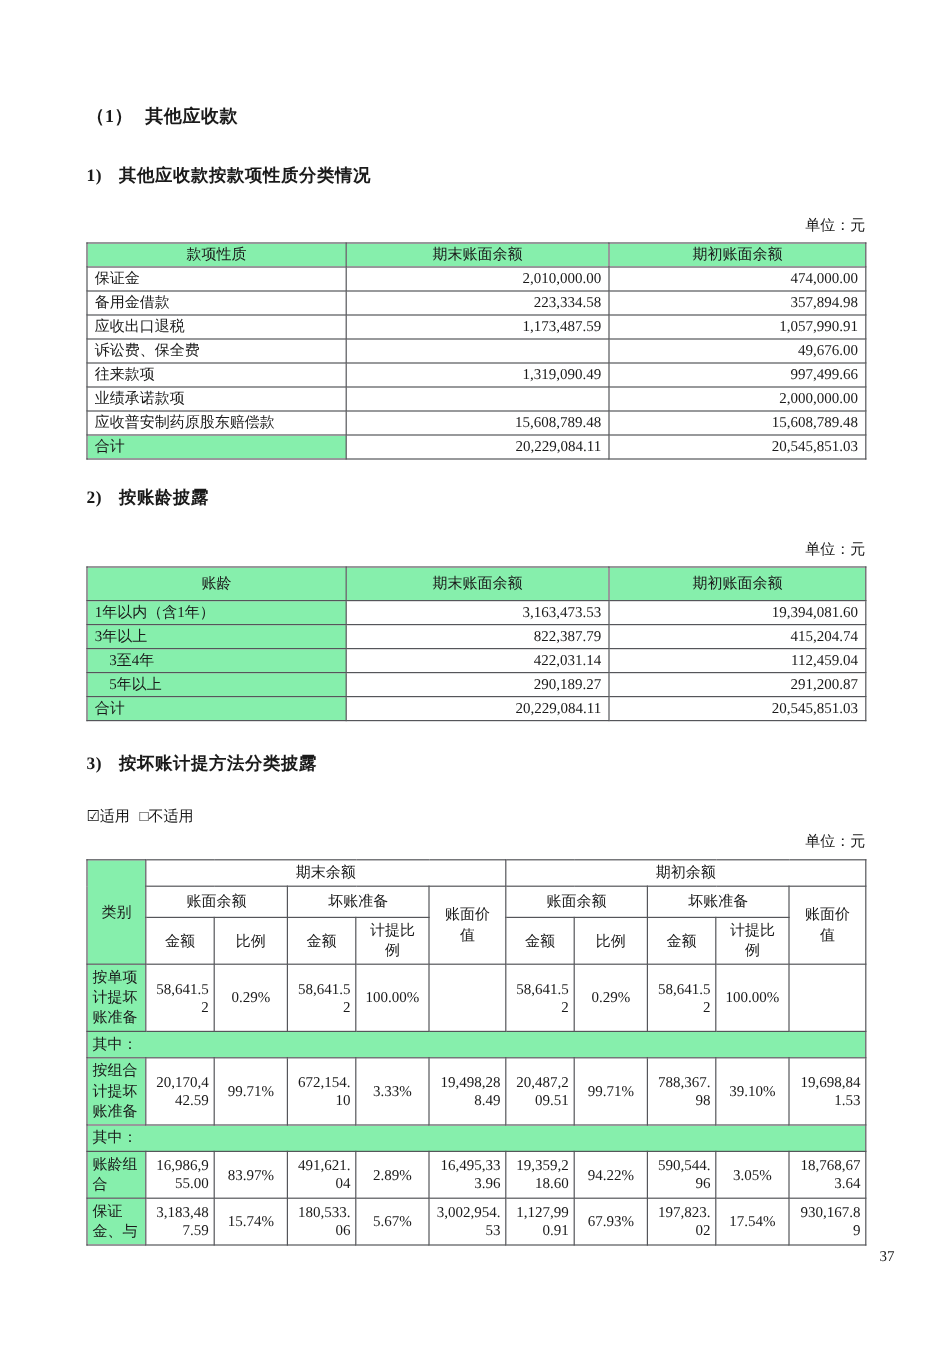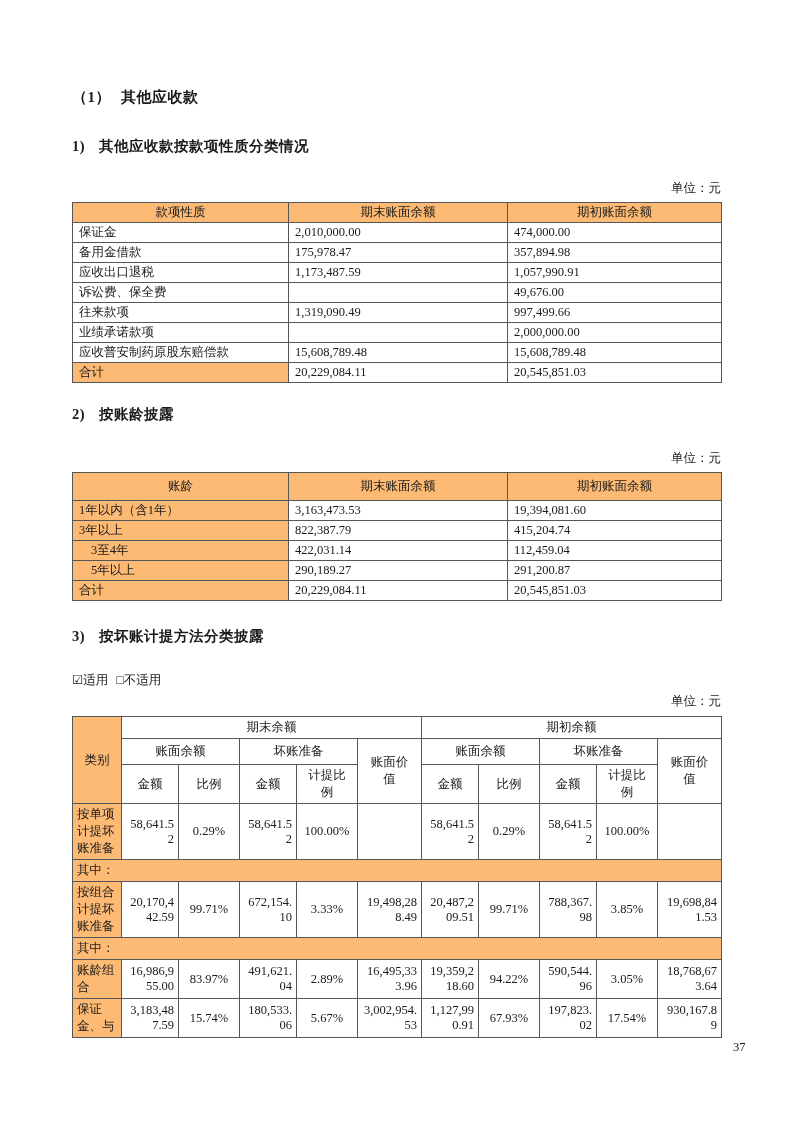--- a/index.html
+++ b/index.html
@@ -19,23 +19,23 @@
   .unit{text-align:right;font-size:12.5px;}
   .unit-1{margin-top:24px;}
   .unit-2{margin-top:26px;}
   .unit-3{margin-top:4px;}
   .checkline{margin-top:26px;font-size:12.5px;}
   .checkline .gap{display:inline-block;width:8px;}
   table{border-collapse:collapse;table-layout:fixed;width:649px;font-size:12.5px;}
   .t-simple{margin-top:5px;}
   .t3{margin-top:6px;font-size:12.5px;}
   td{border:1px solid #55565a;padding:1px 6px;overflow:hidden;vertical-align:middle;}
-  .gray{background:#fdba74;}
+  .gray{background:#86efac;}
   .c{text-align:center;}
-  .r{text-align:left;}
+  .r{text-align:right;}
   .l{text-align:left;}
   .t-simple tr{height:17px;}
   .t-simple tr.hdr{height:19px;}
   .t2 tr{height:20px;}
   .t2 tr.hdr{height:28px;}
   .indent{padding-left:18px;}
   .t3 td{padding:2px 4px;}
   .t3 .num{word-break:break-all;text-align:right;}
   .t3 tr.hr1{height:20px;}
   .t3 tr.hr2{height:26px;}
@@ -74,21 +74,21 @@
       <td class="c gray">期末账面余额</td>
       <td class="c gray">期初账面余额</td>
     </tr>
     <tr>
       <td class="l">保证金</td>
       <td class="r">2,010,000.00</td>
       <td class="r">474,000.00</td>
     </tr>
     <tr>
       <td class="l">备用金借款</td>
-      <td class="r">175,978.47</td>
+      <td class="r">223,334.58</td>
       <td class="r">357,894.98</td>
     </tr>
     <tr>
       <td class="l">应收出口退税</td>
       <td class="r">1,173,487.59</td>
       <td class="r">1,057,990.91</td>
     </tr>
     <tr>
       <td class="l">诉讼费、保全费</td>
       <td class="r"></td>
@@ -230,21 +230,21 @@
     <tr class="big">
       <td class="l gray"><span class="w3">按组合计提坏账准备</span></td>
       <td class="num">20,170,442.59</td>
       <td class="c">99.71%</td>
       <td class="num">672,154.10</td>
       <td class="c">3.33%</td>
       <td class="num">19,498,288.49</td>
       <td class="num">20,487,209.51</td>
       <td class="c">99.71%</td>
       <td class="num">788,367.98</td>
-      <td class="c">3.85%</td>
+      <td class="c">39.10%</td>
       <td class="num">19,698,841.53</td>
     </tr>
     <tr class="subrow">
       <td class="l gray" colspan="11">其中：</td>
     </tr>
     <tr class="mid">
       <td class="l gray"><span class="w3">账龄组合</span></td>
       <td class="num">16,986,955.00</td>
       <td class="c">83.97%</td>
       <td class="num">491,621.04</td>

